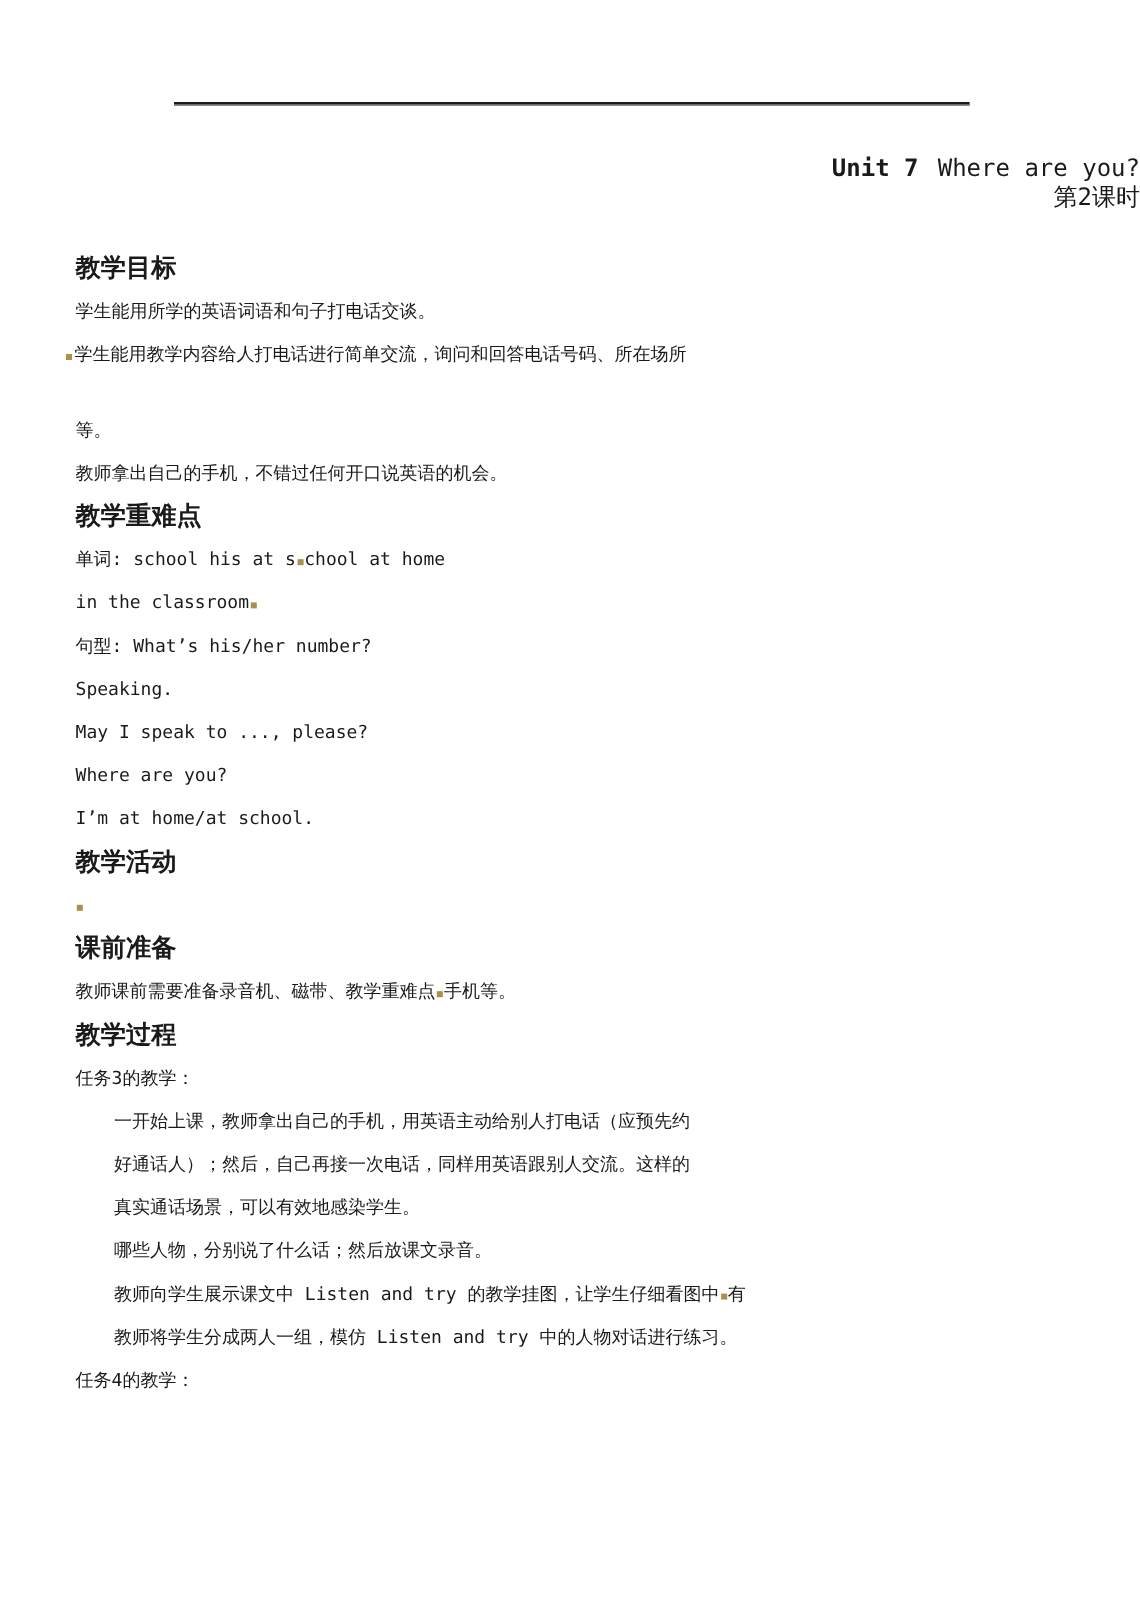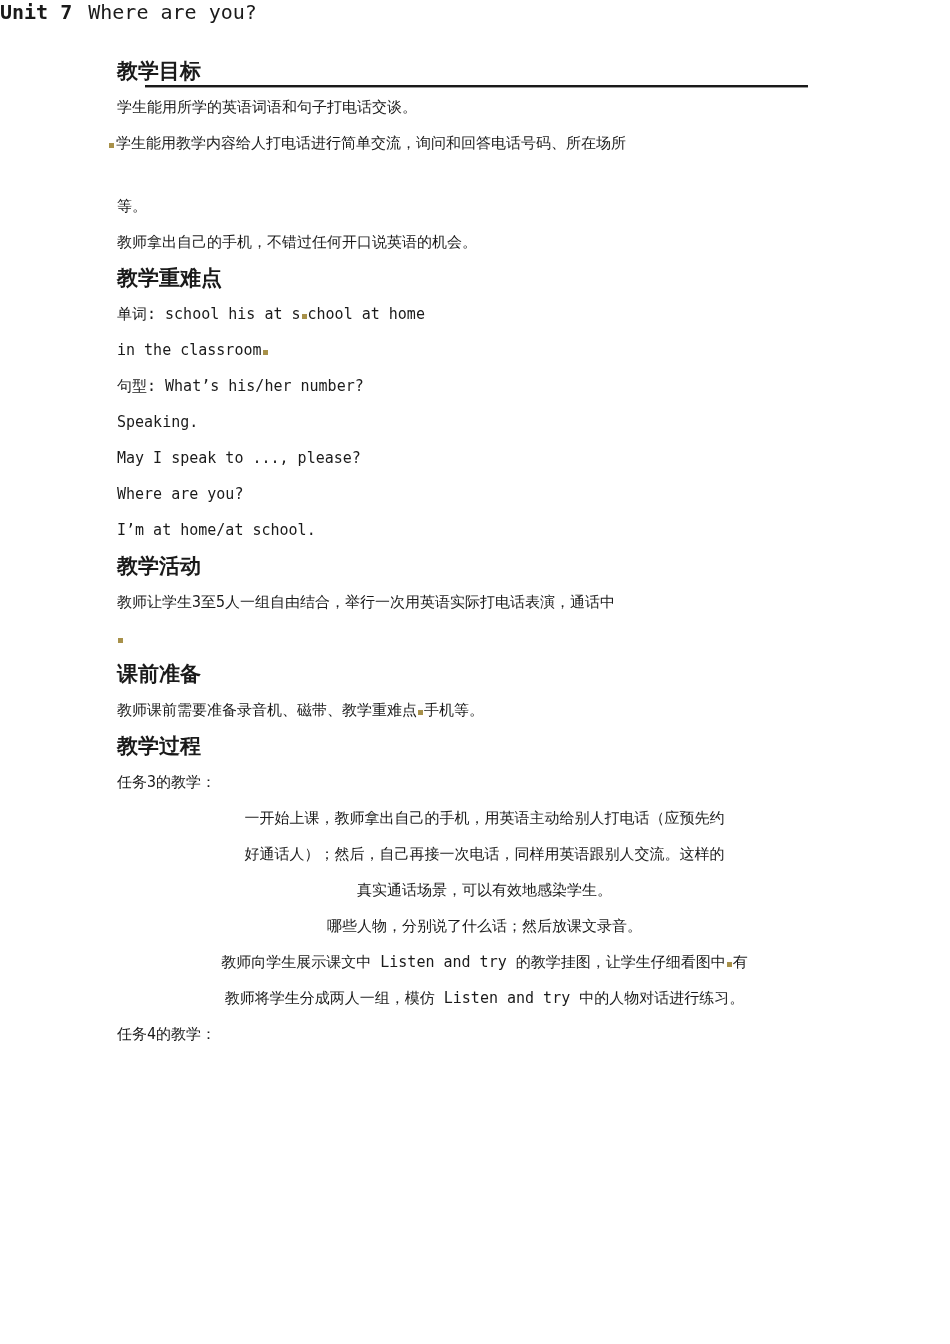--- a/index.html
+++ b/index.html
@@ -13,79 +13,80 @@
     overflow:hidden;
   }
   .header-rule {
     position:absolute;
     top:85px; left:145px;
     width:663px; height:2px;
     background:#1a1a1a;
     border-bottom:1px solid #9a9a9a;
   }
   .title-wrap {
-    text-align:left;
+    padding-top:128px;
+    text-align:right;
     font-size:20px;
     line-height:24px;
     white-space:nowrap;
   }
   .title-unit { font-weight:bold; margin-right:16px; }
   .doc-body {
-    padding:29px 130px 0 117px;
+    padding:29px 130px 0 63px;
   }
   .line {
     font-size:15px;
     line-height:36px;
     white-space:nowrap;
   }
   .h {
     font-weight:bold;
     font-size:21px;
   }
-  .indent { padding-left:32px;text-align:center; }
+  .indent { padding-left:32px; }
   .sp { margin-top:27px; } 
   .adot {
     display:inline-block;
     width:5px; height:5px;
     background:#a8914a;
     vertical-align:baseline;
     margin:0 1px;
   }
   .lead-dot { margin-left:-8px; margin-right:2px; }
 </style>
 </head>
 <body>
 
 <div class="page">
 
   <div class="header-rule"></div>
 
   <div class="title-wrap">
     <div><span class="title-unit">Unit 7</span><span>Where are you?</span></div>
+    <div>第2课时</div>
   </div>
 
   <div class="doc-body">
 
     <div class="line h">教学目标</div>
     <div class="line">学生能用所学的英语词语和句子打电话交谈。</div>
     <div class="line"><span class="adot lead-dot"></span><span>学生能用教学内容给人打电话进行简单交流，询问和回答电话号码、所在场所</span></div>
     <div class="line sp">等。</div>
     <div class="line">教师拿出自己的手机，不错过任何开口说英语的机会。</div>
 
     <div class="line h">教学重难点</div>
     <div class="line"><span>单词: school his at s</span><span class="adot"></span><span>chool at home</span></div>
     <div class="line"><span>in the classroom</span><span class="adot"></span></div>
     <div class="line">句型: What’s his/her number?</div>
     <div class="line">Speaking.</div>
     <div class="line">May I speak to ..., please?</div>
     <div class="line">Where are you?</div>
     <div class="line">I’m at home/at school.</div>
 
     <div class="line h">教学活动</div>
-    <div class="line">教师让学生3至5人一组自由结合，举行一次用英语实际打电话表演，通话中</div>
     <div class="line"> <span class="adot"></span></div>
 
     <div class="line h">课前准备</div>
     <div class="line"><span>教师课前需要准备录音机、磁带、教学重难点</span><span class="adot"></span><span>手机等。</span></div>
 
     <div class="line h">教学过程</div>
     <div class="line">任务3的教学：</div>
     <div class="line indent">一开始上课，教师拿出自己的手机，用英语主动给别人打电话（应预先约</div>
     <div class="line indent">好通话人）；然后，自己再接一次电话，同样用英语跟别人交流。这样的</div>
     <div class="line indent">真实通话场景，可以有效地感染学生。</div>

